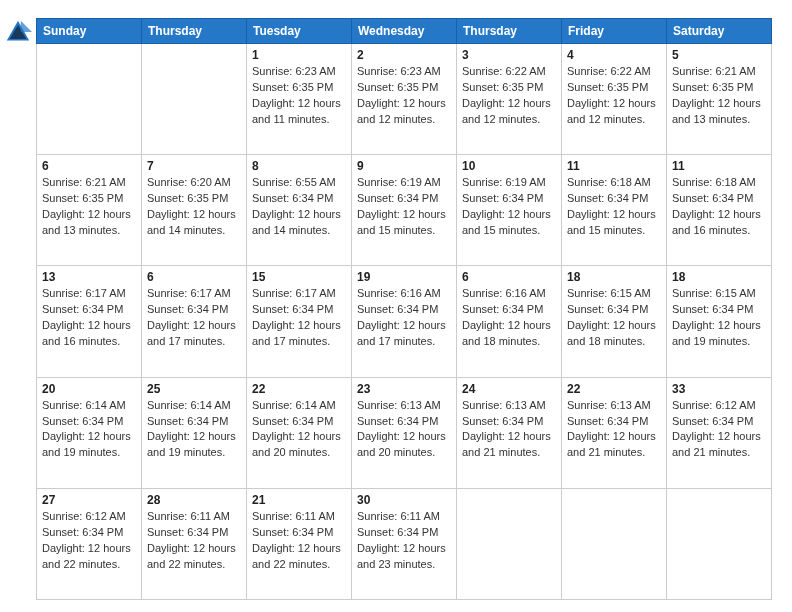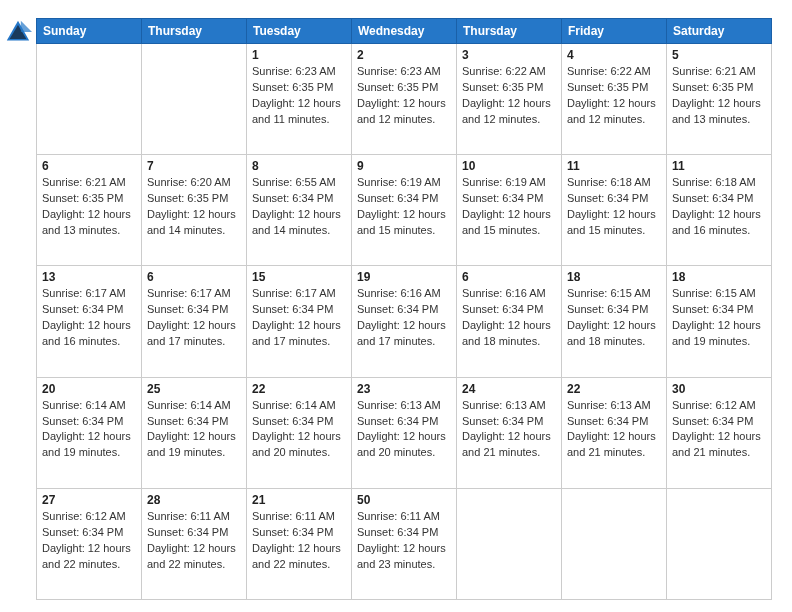--- a/index.html
+++ b/index.html
@@ -287,21 +287,21 @@
 Sunset: 6:34 PM
 Daylight: 12 hours and 21 minutes.</div>
           </td>
           <td>
             <span class="day-number">22</span>
             <div class="day-info">Sunrise: 6:13 AM
 Sunset: 6:34 PM
 Daylight: 12 hours and 21 minutes.</div>
           </td>
           <td>
-            <span class="day-number">30</span>
+            <span class="day-number">33</span>
             <div class="day-info">Sunrise: 6:12 AM
 Sunset: 6:34 PM
 Daylight: 12 hours and 21 minutes.</div>
           </td>
         </tr>
         <tr class="last-row">
           <td>
             <span class="day-number">27</span>
             <div class="day-info">Sunrise: 6:12 AM
 Sunset: 6:34 PM
@@ -313,21 +313,21 @@
 Sunset: 6:34 PM
 Daylight: 12 hours and 22 minutes.</div>
           </td>
           <td>
             <span class="day-number">21</span>
             <div class="day-info">Sunrise: 6:11 AM
 Sunset: 6:34 PM
 Daylight: 12 hours and 22 minutes.</div>
           </td>
           <td>
-            <span class="day-number">50</span>
+            <span class="day-number">30</span>
             <div class="day-info">Sunrise: 6:11 AM
 Sunset: 6:34 PM
 Daylight: 12 hours and 23 minutes.</div>
           </td>
           <td class="empty-cell"></td>
           <td class="empty-cell"></td>
           <td class="empty-cell"></td>
         </tr>
       </tbody>
   </table>

